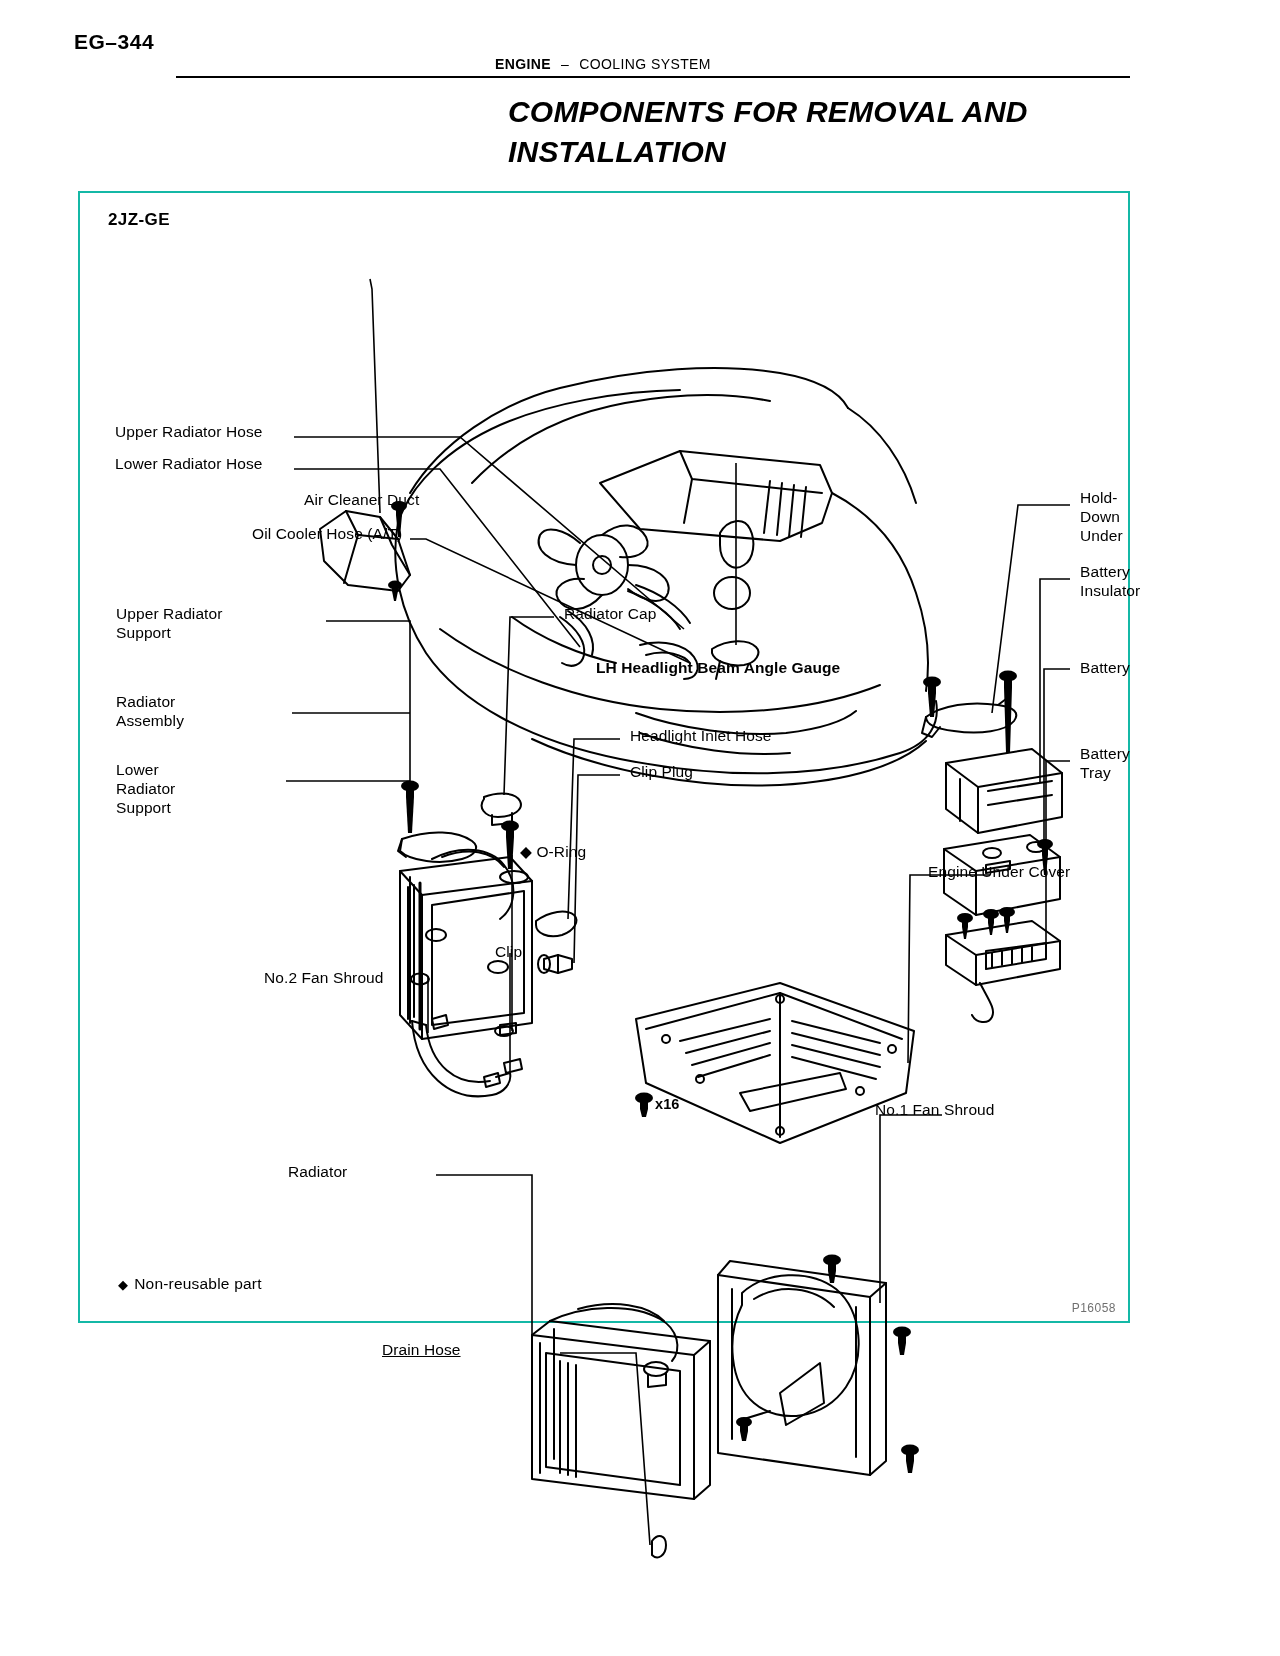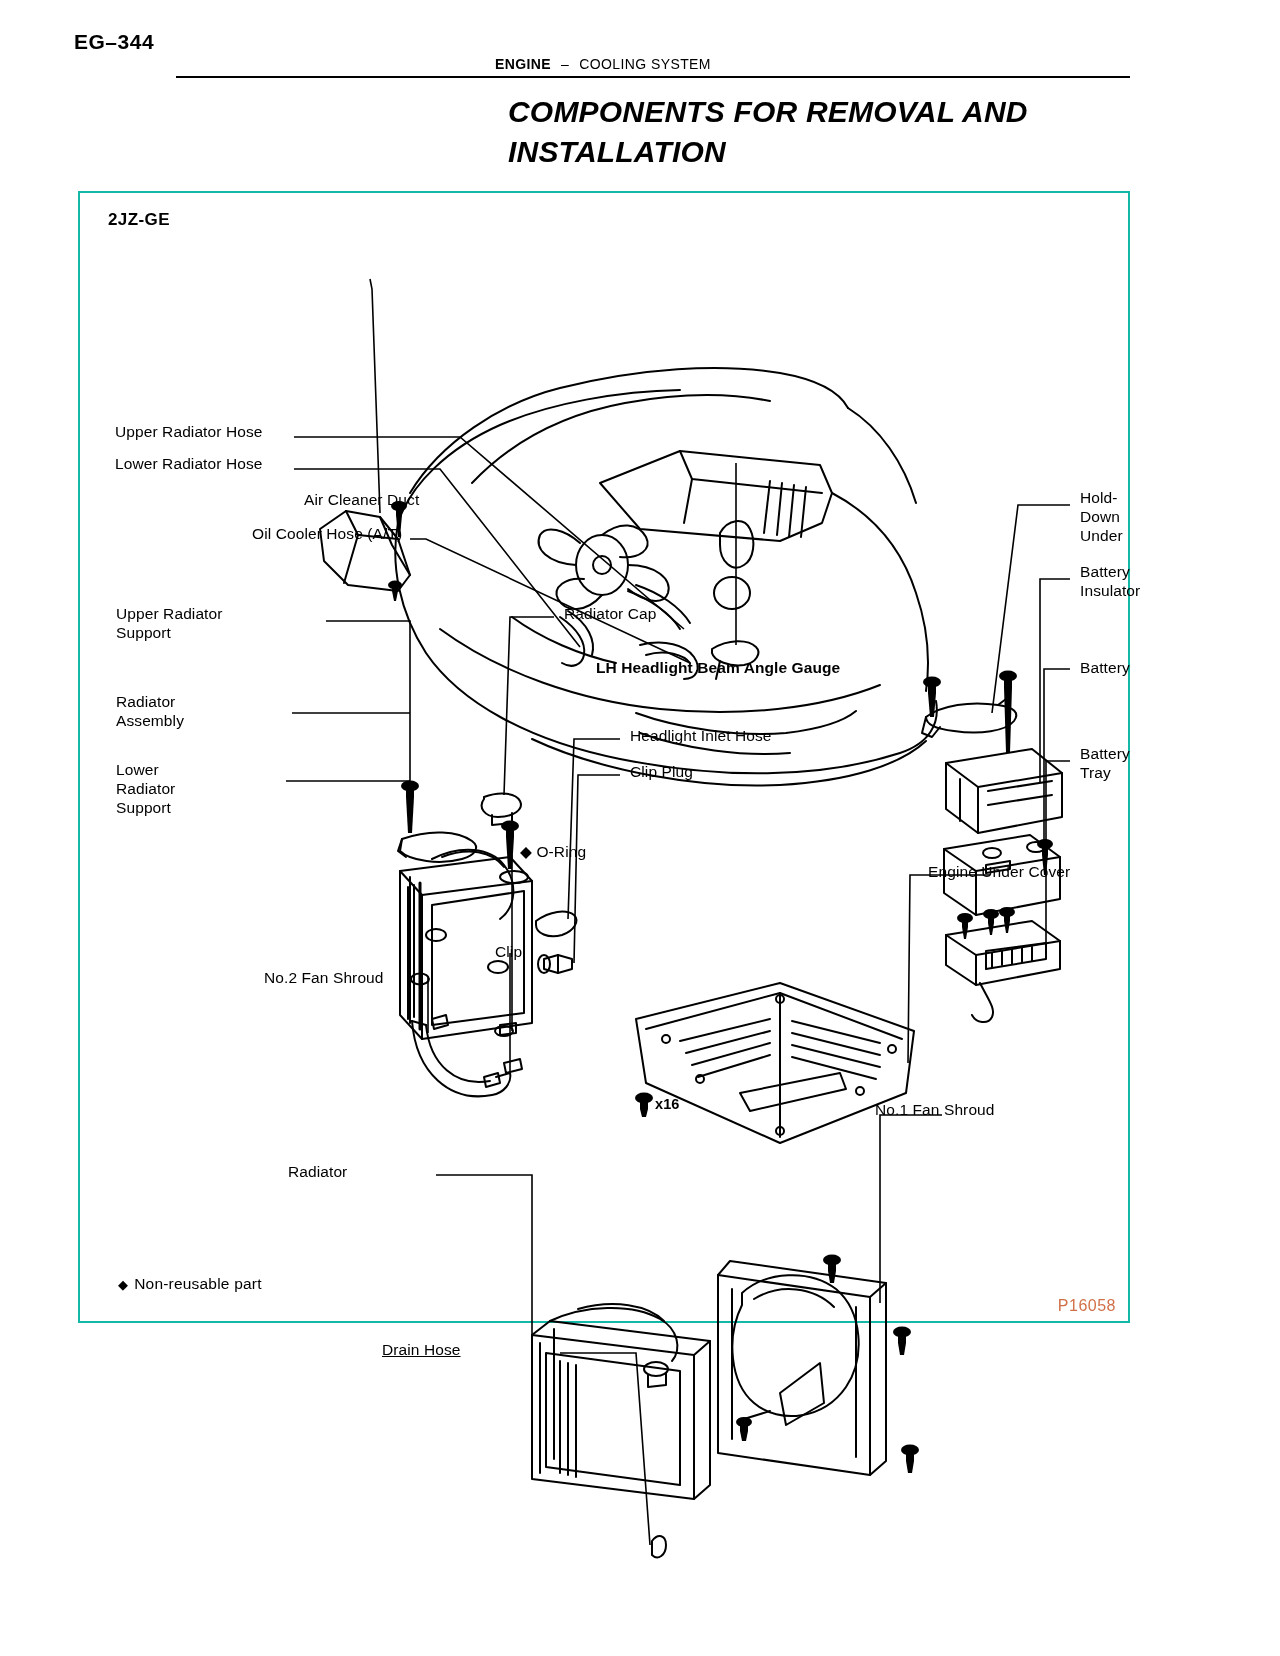--- a/index.html
+++ b/index.html
@@ -84,22 +84,22 @@
     left: 38px;
     bottom: 28px;
     font-size: 15.5px;
     letter-spacing: 0.2px;
   }
   .footnote .diamond { font-size: 13px; padding-right: 6px; }
   .fig-code {
     position: absolute;
     right: 12px;
     bottom: 6px;
-    font-size: 16px;
-    color: #c2410c;
+    font-size: 12px;
+    color: #404040;
     letter-spacing: 0.5px;
     opacity: .75;
   }
 
   
   .lbl {
     position: absolute;
     font-size: 15.5px;
     line-height: 1.22;
     letter-spacing: 0.1px;

